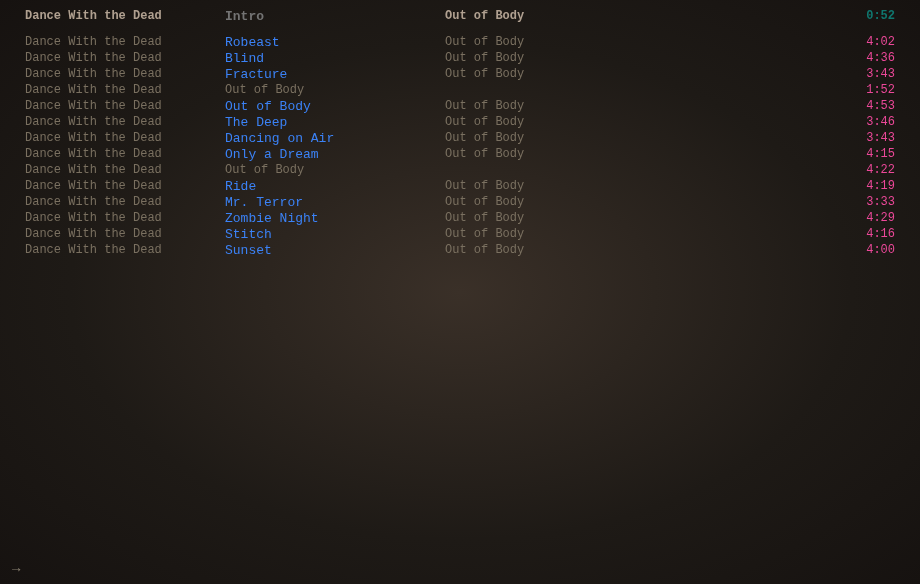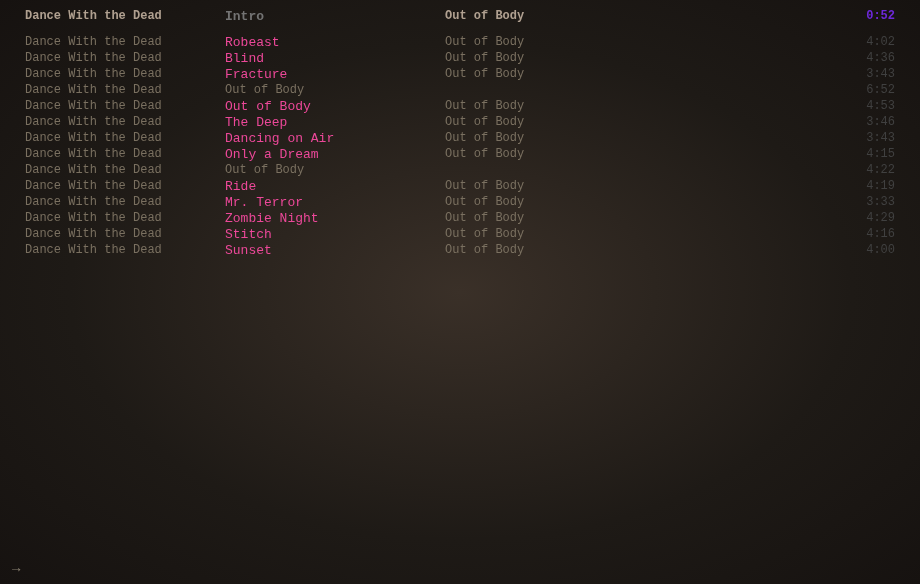--- a/index.html
+++ b/index.html
@@ -46,47 +46,47 @@
       font-size: 12px;
     }
 
     .col-artist.header {
       color: #b0a090;
     }
 
     .col-title {
       width: 220px;
       flex-shrink: 0;
-      color: #ec4899;
+      color: #3b82f6;
       font-size: 13px;
     }
 
     .col-title.header {
       color: #737373;
     }
 
     .col-album {
       flex: 1;
       color: #7a7060;
       font-size: 12px;
     }
 
     .col-album.header {
       color: #b0a090;
     }
 
     .col-duration {
       width: 60px;
       text-align: right;
-      color: #404040;
+      color: #ec4899;
       font-size: 12px;
     }
 
     .col-duration.header {
-      color: #6d28d9;
+      color: #0f766e;
     }
 
     .bottom-arrow {
       position: absolute;
       bottom: 8px;
       left: 12px;
       color: #8a8070;
       font-size: 14px;
     }
   </style>
@@ -118,21 +118,21 @@
     </div>
     <div class="track-row">
       <span class="col-artist">Dance With the Dead</span>
       <span class="col-title">Fracture</span>
       <span class="col-album">Out of Body</span>
       <span class="col-duration">3:43</span>
     </div>
     <div class="track-row">
       <span class="col-artist">Dance With the Dead</span>
       <span class="col-album">Out of Body</span>
-      <span class="col-duration">6:52</span>
+      <span class="col-duration">1:52</span>
     </div>
     <div class="track-row">
       <span class="col-artist">Dance With the Dead</span>
       <span class="col-title">Out of Body</span>
       <span class="col-album">Out of Body</span>
       <span class="col-duration">4:53</span>
     </div>
     <div class="track-row">
       <span class="col-artist">Dance With the Dead</span>
       <span class="col-title">The Deep</span>

